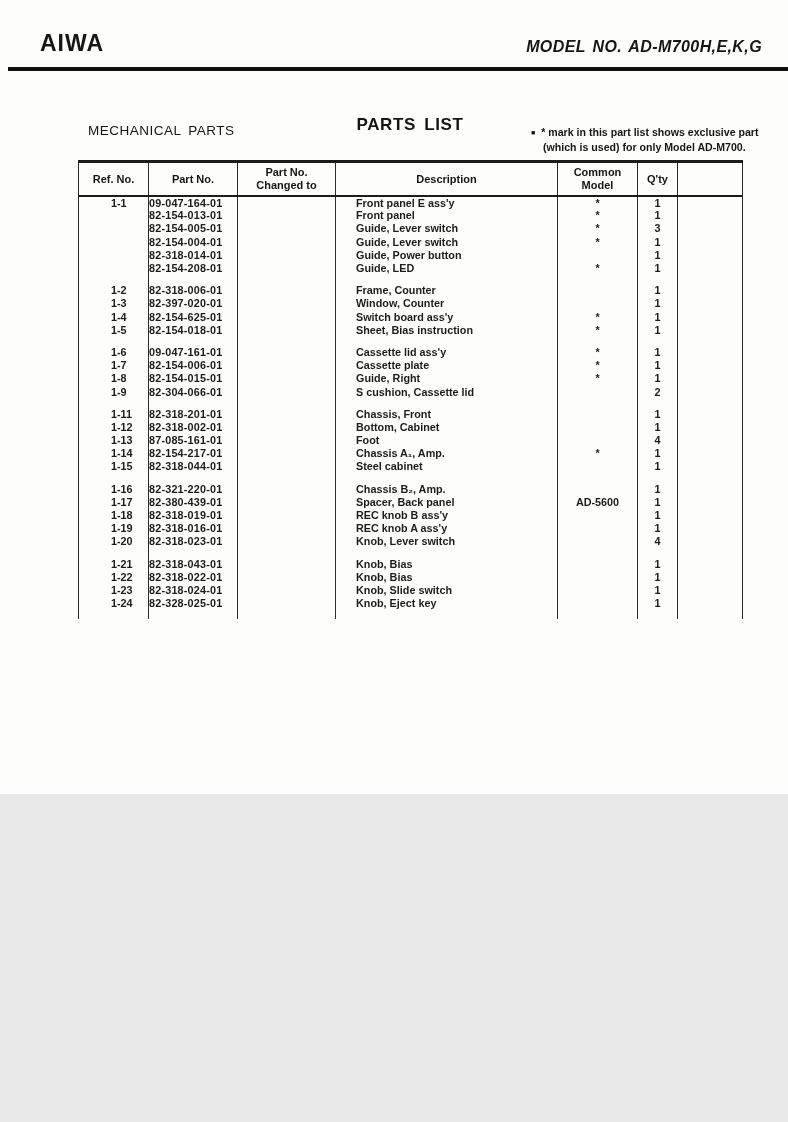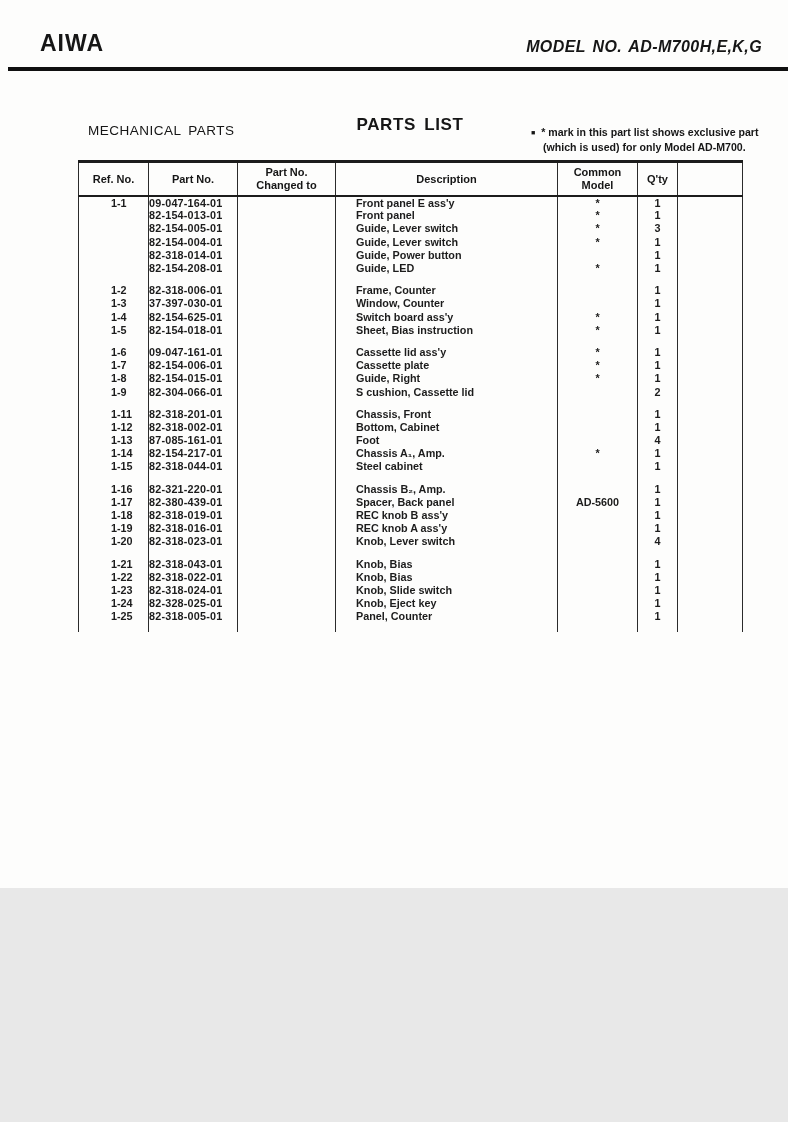--- a/index.html
+++ b/index.html
@@ -1,19 +1,19 @@
 <!DOCTYPE html>
 <html><head>
 <meta charset="utf-8">
 <style>
   * { margin:0; padding:0; box-sizing:border-box; }
   html,body { background:#e8e8e8; }
   .page {
     position:relative;
-    width:788px; height:888px;
+    width:788px; height:794px;
     background:#fdfdfc;
     font-family:"Liberation Sans","DejaVu Sans",sans-serif;
     color:#161616;
     overflow:hidden;
   }
   .brand {
     position:absolute; left:40px; top:30px;
     font-size:23px; font-weight:700; letter-spacing:1px;
   }
   .model-no {
@@ -197,21 +197,21 @@
             <td class="col-ref">1-2</td>
             <td class="col-part">82-318-006-01</td>
             <td class="col-changed"></td>
             <td class="col-desc">Frame, Counter</td>
             <td class="col-common"></td>
             <td class="col-qty">1</td>
             <td class="col-extra"></td>
           </tr>
           <tr>
             <td class="col-ref">1-3</td>
-            <td class="col-part">37-397-030-01</td>
+            <td class="col-part">82-397-020-01</td>
             <td class="col-changed"></td>
             <td class="col-desc">Window, Counter</td>
             <td class="col-common"></td>
             <td class="col-qty">1</td>
             <td class="col-extra"></td>
           </tr>
           <tr>
             <td class="col-ref">1-4</td>
             <td class="col-part">82-154-625-01</td>
             <td class="col-changed"></td>
@@ -416,29 +416,20 @@
             <td class="col-desc">Knob, Slide switch</td>
             <td class="col-common"></td>
             <td class="col-qty">1</td>
             <td class="col-extra"></td>
           </tr>
           <tr>
             <td class="col-ref">1-24</td>
             <td class="col-part">82-328-025-01</td>
             <td class="col-changed"></td>
             <td class="col-desc">Knob, Eject key</td>
-            <td class="col-common"></td>
-            <td class="col-qty">1</td>
-            <td class="col-extra"></td>
-          </tr>
-          <tr>
-            <td class="col-ref">1-25</td>
-            <td class="col-part">82-318-005-01</td>
-            <td class="col-changed"></td>
-            <td class="col-desc">Panel, Counter</td>
             <td class="col-common"></td>
             <td class="col-qty">1</td>
             <td class="col-extra"></td>
           </tr>
           <tr class="spacer">
             <td class="col-ref"></td>
             <td class="col-part"></td>
             <td class="col-changed"></td>
             <td class="col-desc"></td>
             <td class="col-common"></td>

